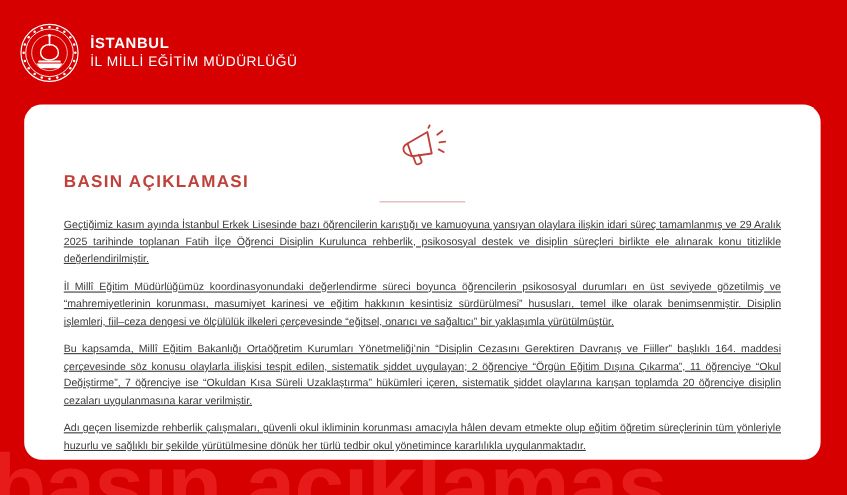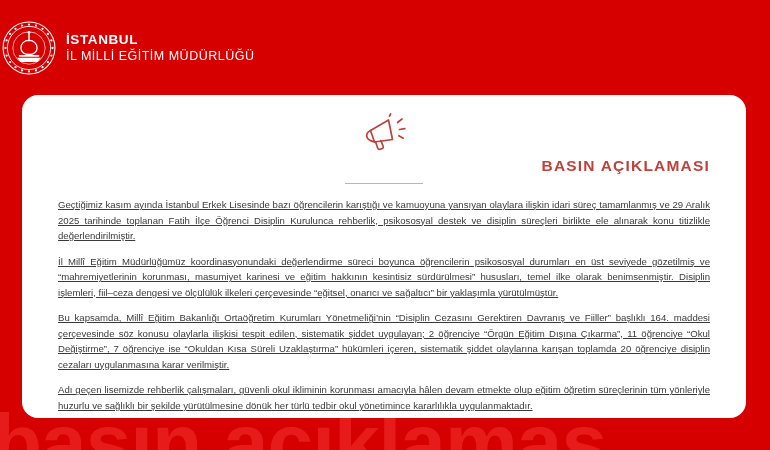--- a/index.html
+++ b/index.html
@@ -33,21 +33,21 @@
   }
 
   
   .header {
     position: absolute;
     top: 0; left: 0;
     width: 634px;
     height: 95px;
     display: flex;
     align-items: center;
-    padding-left: 2px;
+    padding-left: 18px;
     z-index: 3;
   }
 
   .emblem {
     width: 54px;
     height: 54px;
     flex: 0 0 54px;
     display: block;
   }
 
@@ -78,21 +78,21 @@
     width: 724px;
     height: 323px;
     background: #ffffff;
     border-radius: 16px;
     z-index: 2;
     padding: 18px 36px 0 36px;
     overflow: hidden;
   }
 
   .card-head {
-    text-align: right;
+    text-align: left;
     margin-bottom: 13px;
   }
 
   .megaphone {
     display: block;
     margin: 0 auto 6px auto;
   }
 
   .title {
     font-size: 15.5px;

